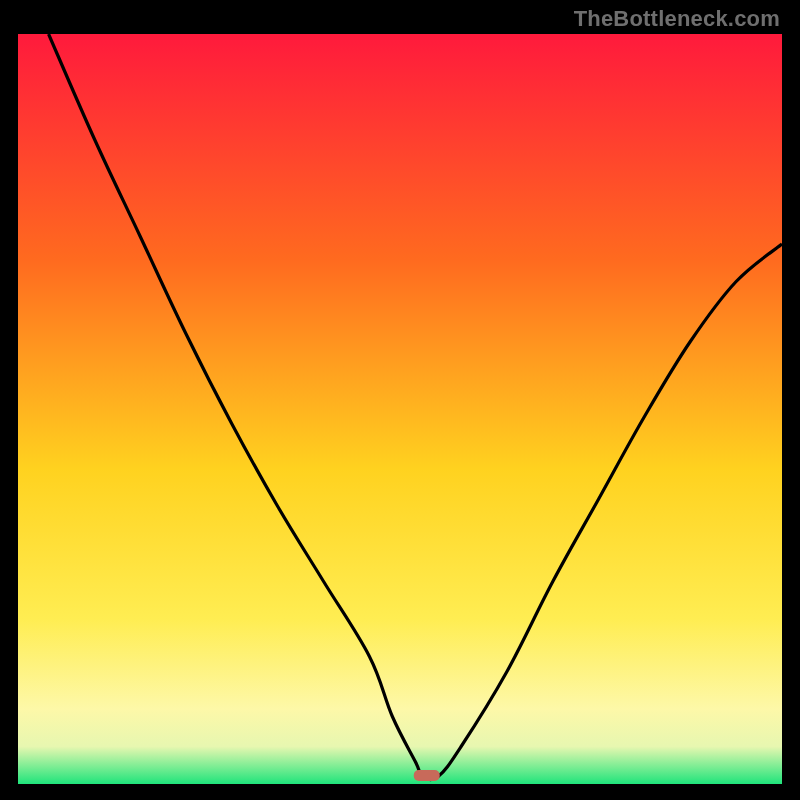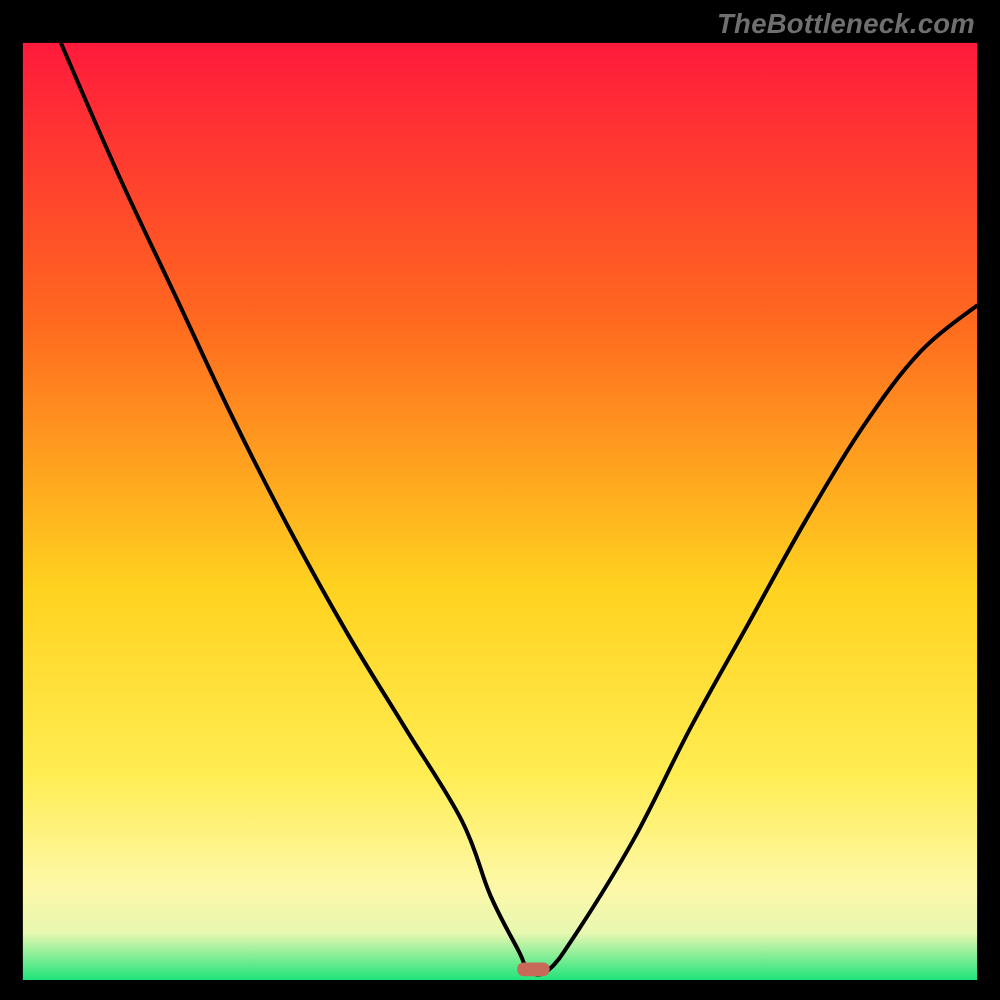--- a/index.html
+++ b/index.html
@@ -28,21 +28,20 @@
   }
   .attrib {
     position: absolute;
     top: 6px;
     right: 20px;
     font-family: Arial, Helvetica, sans-serif;
     font-size: 22px;
     font-weight: 600;
     color: #6f6f6f;
     letter-spacing: 0.2px;
-    font-style: italic;
   }
   svg { display: block; }
 </style>
 </head>
 <body>
 
 <div class="frame">
   <div class="attrib">TheBottleneck.com</div>
 
   <div class="plot">

